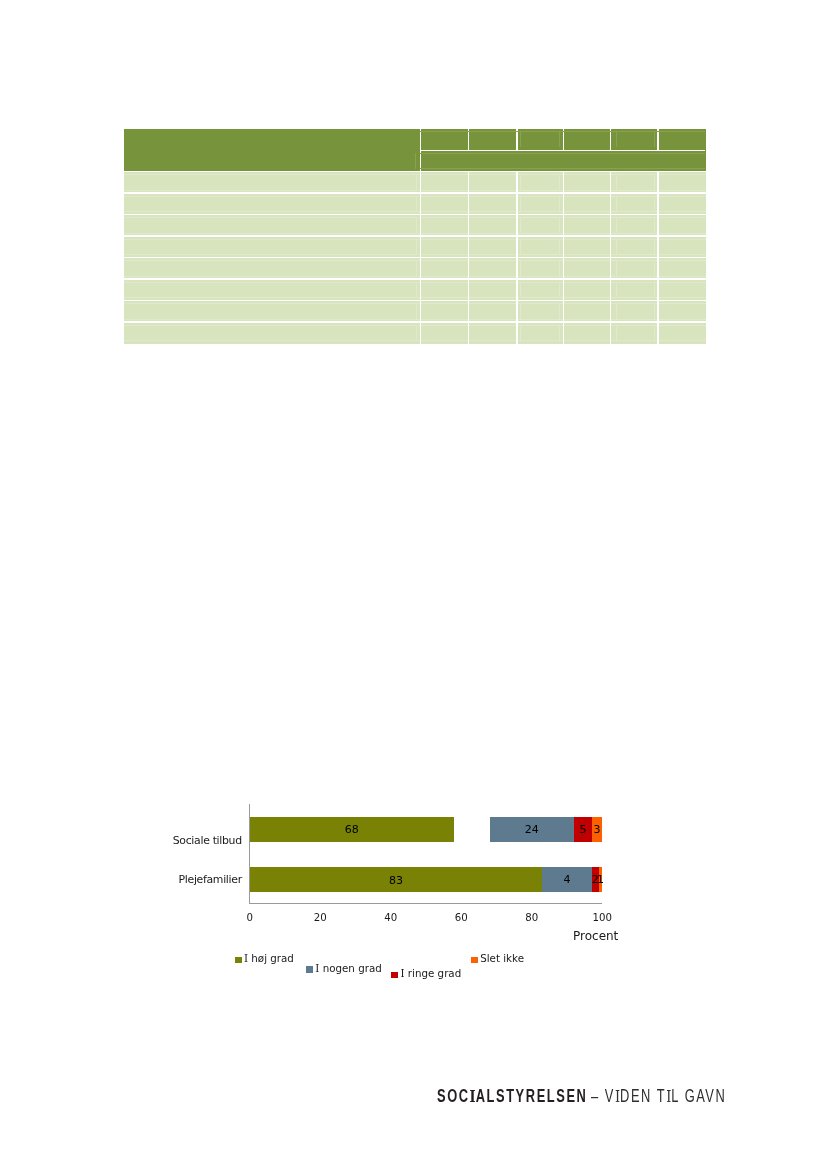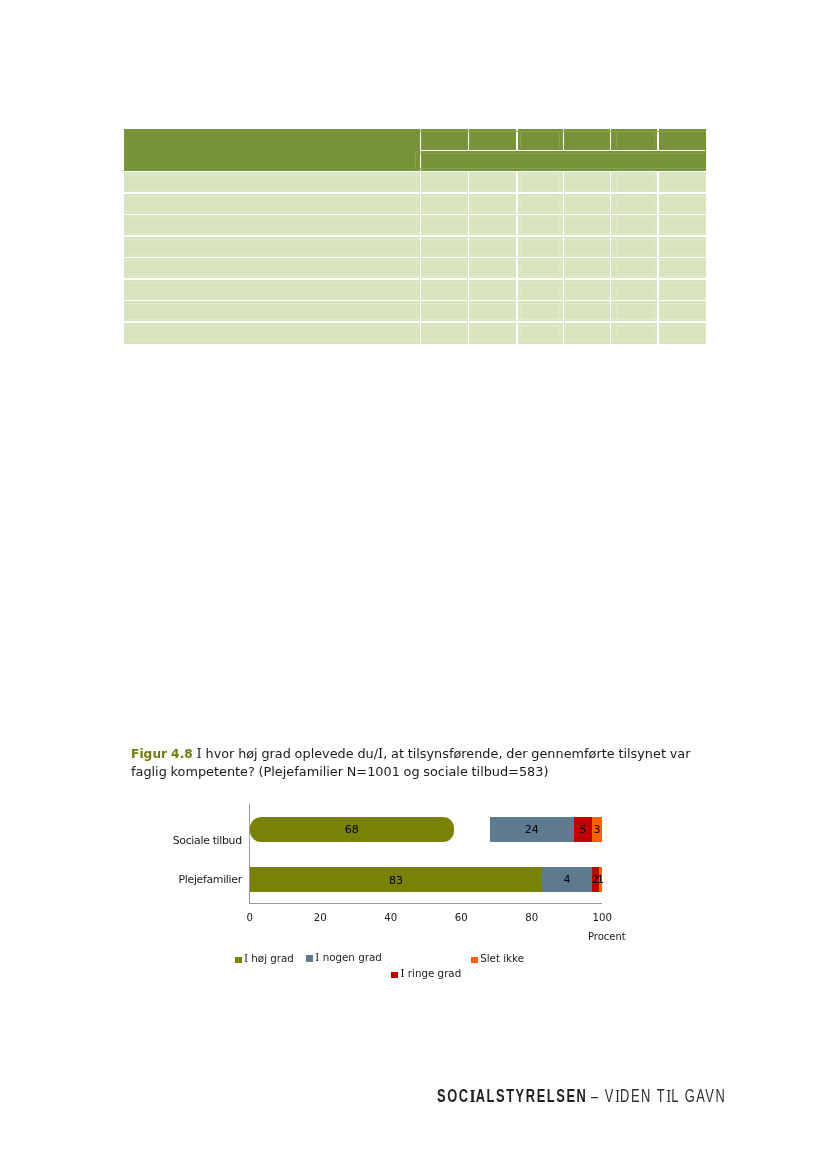--- a/index.html
+++ b/index.html
@@ -14,21 +14,21 @@
   
   .figcap{position:absolute;left:131px;top:745px;width:572px;font-size:12.85px;line-height:17.2px;color:#1a1a1a;word-spacing:-0.35px;}
   .figcap b{color:#6f7d0a;font-weight:bold;font-size:12.2px;letter-spacing:0.05px;}
 
   .chart{position:absolute;left:128px;top:800px;width:580px;height:175px;}
   .axisline{position:absolute;background:#9a9a9a;}
   .catlabel{position:absolute;font-size:10.9px;line-height:11px;letter-spacing:-0.32px;color:#1a1a1a;text-align:right;white-space:nowrap;}
   .seg{position:absolute;color:#000;font-size:11px;text-align:center;line-height:1;}
   .seg span{position:absolute;left:-30px;right:-30px;top:50%;transform:translateY(-50%);}
   .ticklabel{position:absolute;font-size:10.2px;line-height:11px;color:#1a1a1a;text-align:center;}
-  .axistitle{position:absolute;font-size:10px;line-height:11px;color:#1a1a1a;white-space:nowrap;margin-left:15px;}
+  .axistitle{position:absolute;font-size:12px;line-height:11px;color:#1a1a1a;white-space:nowrap;}
   .legend{position:absolute;font-size:10.3px;line-height:11px;color:#1a1a1a;white-space:nowrap;}
   .swatch{display:inline-block;width:7px;height:6.2px;margin-right:2px;vertical-align:-0.5px;}
 
   .siI{font-family:"DejaVu Serif",serif;font-size:1.0em;letter-spacing:0.1px;}
 
   
   .logo{position:absolute;left:437px;top:1088px;font-size:17.5px;line-height:17px;color:#231f20;
         white-space:nowrap;font-family:"Liberation Sans",sans-serif;
         transform:scaleX(0.735);transform-origin:left top;}
   .logo .b{font-weight:bold;letter-spacing:2.15px;}
@@ -124,31 +124,27 @@
         <div class="hline" style="left: 530.1px; top: 67px; width: 0.8px; height: 15.3px; background: rgb(223, 233, 203);"></div>
         <div class="hline" style="left: 530.1px; top: 88.5px; width: 0.8px; height: 15.3px; background: rgb(223, 233, 203);"></div>
         <div class="hline" style="left: 530.1px; top: 110px; width: 0.8px; height: 15.3px; background: rgb(223, 233, 203);"></div>
         <div class="hline" style="left: 530.1px; top: 131.5px; width: 0.8px; height: 15.3px; background: rgb(223, 233, 203);"></div>
         <div class="hline" style="left: 530.1px; top: 153px; width: 0.8px; height: 15.3px; background: rgb(223, 233, 203);"></div>
         <div class="hline" style="left: 530.1px; top: 174.5px; width: 0.8px; height: 15.3px; background: rgb(223, 233, 203);"></div>
         <div class="hline" style="left: 530.1px; top: 196px; width: 0.8px; height: 15.4px; background: rgb(223, 233, 203);"></div>
       </div>
   </div>
 
-  <div class="figcap">
-    <b>Figur 4.8</b>
-    <span><span class="siI">I</span> hvor høj grad oplevede du/<span class="siI">I</span>, at tilsynsførende, der gennemførte tilsynet var faglig kompetente? (Plejefamilier N=1001 og sociale tilbud=583)</span>
-  </div>
 
   <div class="chart">
     <div class="axisline" style="left:121px;top:4px;width:1.3px;height:99.5px;"></div>
     <div class="axisline" style="left:121px;top:103px;width:353px;height:1.3px;"></div>
     <div id="chart-slot">
         <div class="catlabel" style="left: 0px; width: 113.8px; top: 35px;">Sociale tilbud</div>
-        <div class="seg" style="left: 121.8px; width: 204px; top: 16.8px; height: 24.8px; background: rgb(121, 130, 5); border-radius: 11px;">
+        <div class="seg" style="left: 121.8px; width: 204px; top: 16.8px; height: 24.8px; background: rgb(121, 130, 5);">
           <span>68</span>
         </div>
         <div class="seg" style="left: 361.5px; width: 84.6px; top: 16.8px; height: 24.8px; background: rgb(93, 122, 142);">
           <span>24</span>
         </div>
         <div class="seg" style="left: 446.1px; width: 17.625px; top: 16.8px; height: 24.8px; background: rgb(192, 0, 0);">
           <span>5</span>
         </div>
         <div class="seg" style="left: 463.725px; width: 10.575px; top: 16.8px; height: 24.8px; background: rgb(252, 96, 0);">
           <span>3</span>
@@ -167,21 +163,21 @@
           <span>1</span>
         </div>
         <div class="ticklabel" style="left: 101.8px; width: 40px; top: 112.3px;">0</div>
         <div class="ticklabel" style="left: 172.3px; width: 40px; top: 112.3px;">20</div>
         <div class="ticklabel" style="left: 242.8px; width: 40px; top: 112.3px;">40</div>
         <div class="ticklabel" style="left: 313.3px; width: 40px; top: 112.3px;">60</div>
         <div class="ticklabel" style="left: 383.8px; width: 40px; top: 112.3px;">80</div>
         <div class="ticklabel" style="left: 454.3px; width: 40px; top: 112.3px;">100</div>
         <div class="axistitle" style="left: 445px; top: 131px;">Procent</div>
         <div class="legend" style="left: 106.9px; top: 153.3px;"><span class="swatch" style="background: rgb(121, 130, 5);"></span><span><span class="siI">I</span> høj grad</span></div>
-        <div class="legend" style="left: 178.2px; top: 152px;"><span class="swatch" style="background: rgb(93, 122, 142);"></span><span><span class="siI">I</span> nogen grad</span></div>
+        <div class="legend" style="left: 178.2px; top: 163px;"><span class="swatch" style="background: rgb(93, 122, 142);"></span><span><span class="siI">I</span> nogen grad</span></div>
         <div class="legend" style="left: 263.4px; top: 153.3px; margin-top: 15px;"><span class="swatch" style="background: rgb(192, 0, 0);"></span><span><span class="siI">I</span> ringe grad</span></div>
         <div class="legend" style="left: 343.2px; top: 153.3px;"><span class="swatch" style="background: rgb(252, 96, 0);"></span><span>Slet ikke</span></div>
       </div>
   </div>
 
   <div class="logo">
     <span class="b">SOC<span class="siI">I</span>ALSTYRELSEN</span><span class="t"> <span>–</span> <span>V<span class="siI">I</span>DEN T<span class="siI">I</span>L GAVN</span></span>
   </div>
 
 </div>

